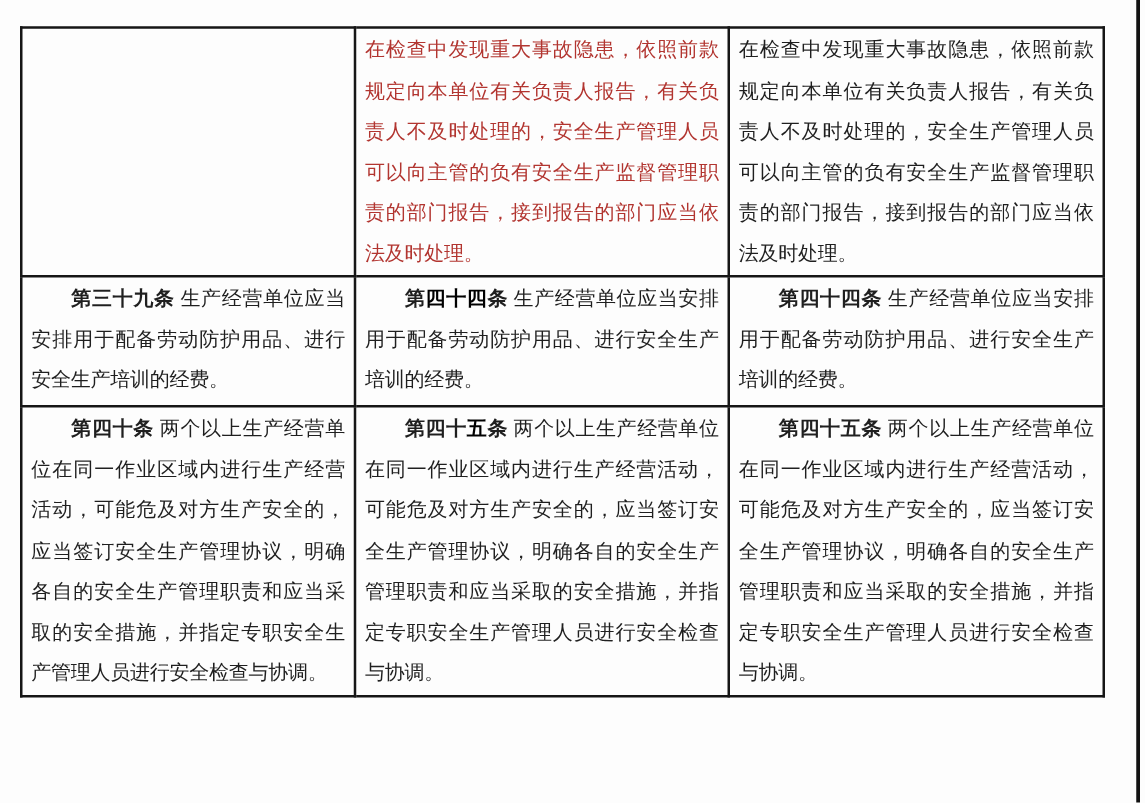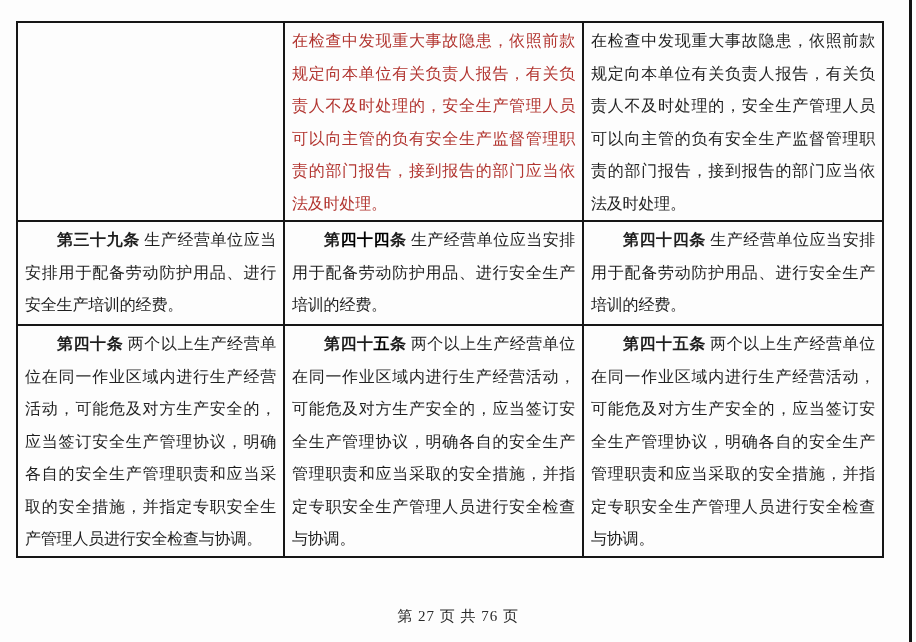--- a/index.html
+++ b/index.html
@@ -92,16 +92,15 @@
       <td>
         <p class="para"><span class="article-num">第四十</span><span class="article-num red-char">五</span><span class="article-num">条</span><span> 两个以上生产经营单位在同一作业区域内进行生产经营活动，可能危及对方生产安全的，应当签订安全生产管理协议，明确各自的安全生产管理职责和应当采取的安全措施，并指定专职安全生产管理人员进行安全检查与协调。</span></p>
       </td>
       <td>
         <p class="para"><span class="article-num">第四十五条</span><span class="article-num red-char"></span><span class="article-num"></span><span> 两个以上生产经营单位在同一作业区域内进行生产经营活动，可能危及对方生产安全的，应当签订安全生产管理协议，明确各自的安全生产管理职责和应当采取的安全措施，并指定专职安全生产管理人员进行安全检查与协调。</span></p>
       </td>
     </tr>
   </tbody>
     </table>
 
-  <div class="footer">第 27 页 共 76 页</div>
 
   <div class="scan-edge"></div>
 </div>
 
 </body></html>

